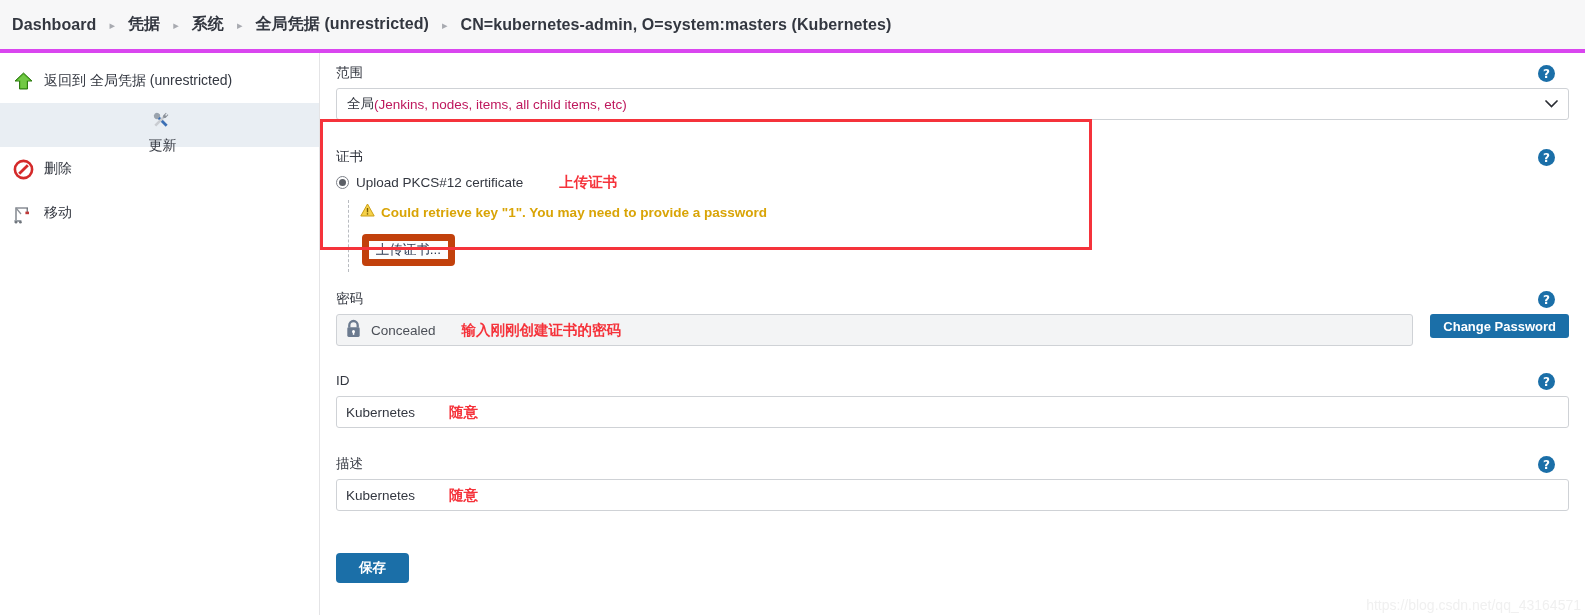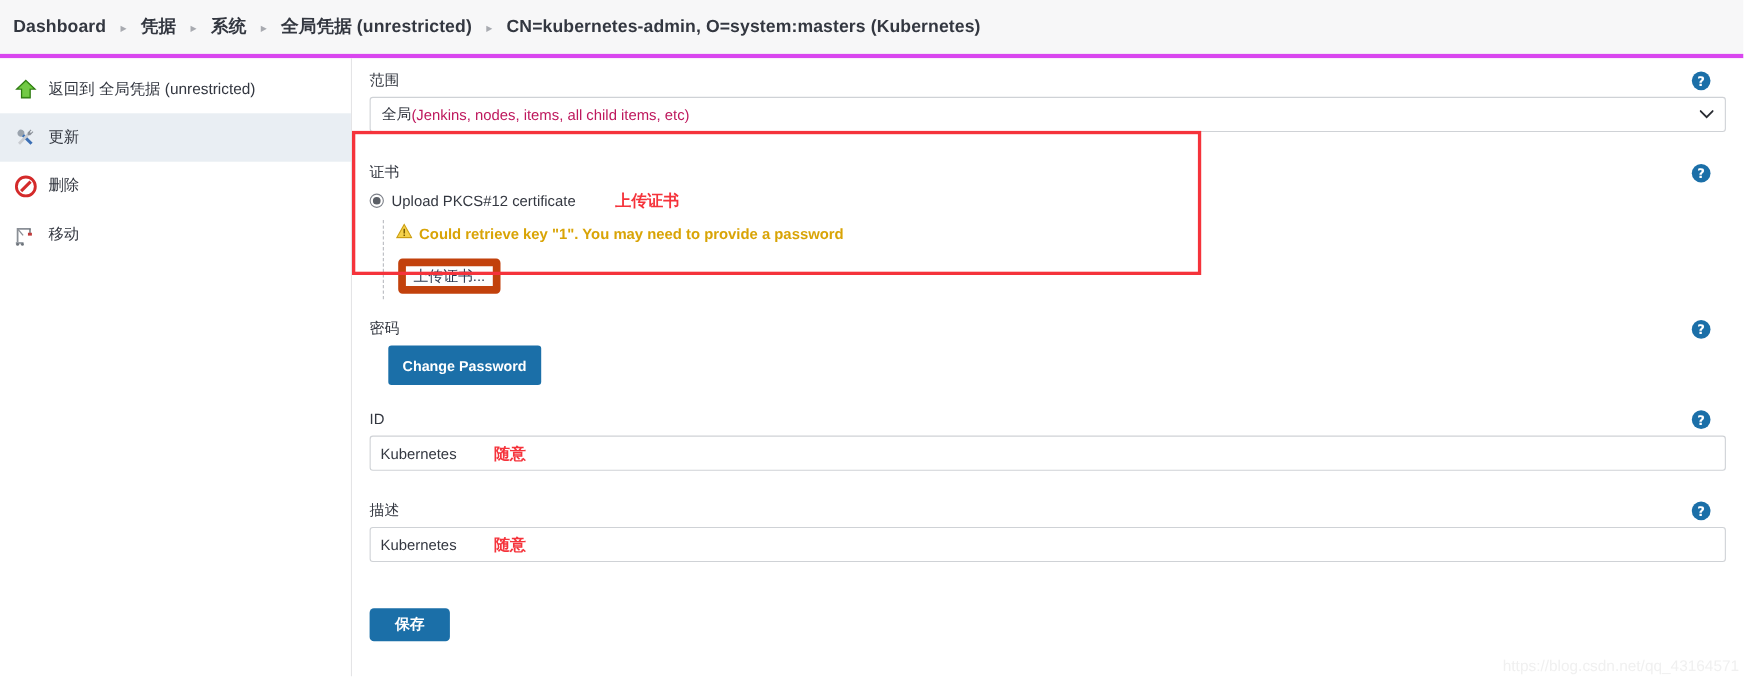--- a/index.html
+++ b/index.html
@@ -32,21 +32,21 @@
   
   .sidebar {
     position: absolute; left: 0; top: 53px; width: 320px; height: 562px;
     background: #ffffff;
     border-right: 1px solid #e4e4e6;
   }
   .side-item {
     height: 44px; display: flex; align-items: center;
     padding-left: 6px; cursor: pointer;
   }
-  .side-item.active { background: #e9eef3; }
+  .side-item.active { background: #e9eef3; flex-direction: column; }
   .side-icon {
     width: 34px; height: 30px; flex: 0 0 34px;
     display: flex; align-items: center; justify-content: center;
     margin-right: 4px;
   }
   .side-label { font-size: 14px; color: #333740; white-space: nowrap; }
 
   
   .main {
     position: absolute; left: 320px; top: 53px;
@@ -124,21 +124,21 @@
   .pw-row { display: flex; align-items: stretch; width: 1233px; }
   .pw-field {
     flex: 1 1 auto; height: 32px; background: #f3f4f5;
     border: 1px solid #cfd2d6; border-radius: 3px;
     display: flex; align-items: center; padding-left: 8px;
   }
   .lock-ico { margin-right: 9px; display: block; }
   .pw-concealed { font-size: 13.5px; color: #4b4f57; }
   .pw-anno { margin-left: 26px; }
   .change-pw-btn {
-    flex: 0 0 auto; margin-left: 17px; height: 36px; padding: 0 13px;
+    flex: 0 0 auto; margin-left: 17px; height: 24px; padding: 0 13px;
     background: #1b6fa8; color: #fff; font-size: 13px; font-weight: bold;
     border: none; border-radius: 3px; cursor: pointer;
     display: flex; align-items: center; font-family: "Liberation Sans", sans-serif;
   }
 
   .text-input {
     width: 1233px; height: 32px;
     border: 1px solid #cfd2d6; border-radius: 3px; background: #fff;
     display: flex; align-items: center; padding-left: 9px;
     font-size: 13.5px; color: #333740;
@@ -275,20 +275,32 @@
         <div class="upload-btn">上传证书...</div>
       </div>
 
       <div class="help-icon" style="top:0px;">?</div>
       <div class="red-outline" style="top:-30px; left:-16px; width:772px; height:131px;"></div>
     </div>
 
     <div class="field-block" style="top:238px;">
       <div class="field-label">密码</div>
       <div class="pw-row">
+        <div class="pw-field">
+          <span class="lock-ico">
+            <svg width="17" height="19" viewBox="0 0 17 19">
+              <path d="M4.3 8.5 V6.2 a4.2 4.2 0 0 1 8.4 0 V8.5" stroke="#6b7a8f" stroke-width="2.3" fill="none"></path>
+              <rect x="2.3" y="8.3" width="12.4" height="9.6" rx="1.4" fill="#6b7a8f"></rect>
+              <circle cx="8.5" cy="12.6" r="1.5" fill="#ffffff"></circle>
+              <rect x="7.8" y="12.8" width="1.5" height="3" fill="#ffffff"></rect>
+            </svg>
+          </span>
+          <span class="pw-concealed">Concealed</span>
+          <span class="anno-red pw-anno">输入刚刚创建证书的密码</span>
+        </div>
         <button class="change-pw-btn">Change Password</button>
       </div>
       <div class="help-icon" style="top:0px;">?</div>
     </div>
 
     <div class="field-block" style="top:320px;">
       <div class="field-label">ID</div>
       <div class="text-input">
         <span>Kubernetes</span>
         <span class="anno-red inp-anno">随意</span>

